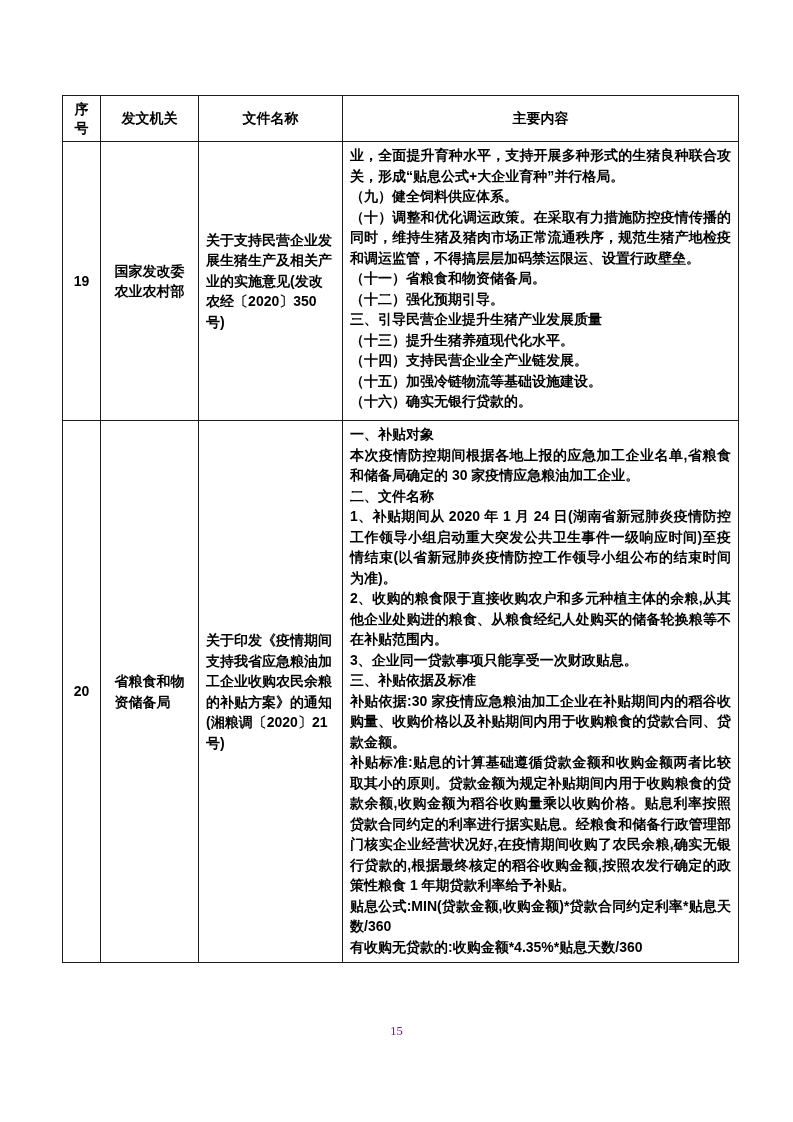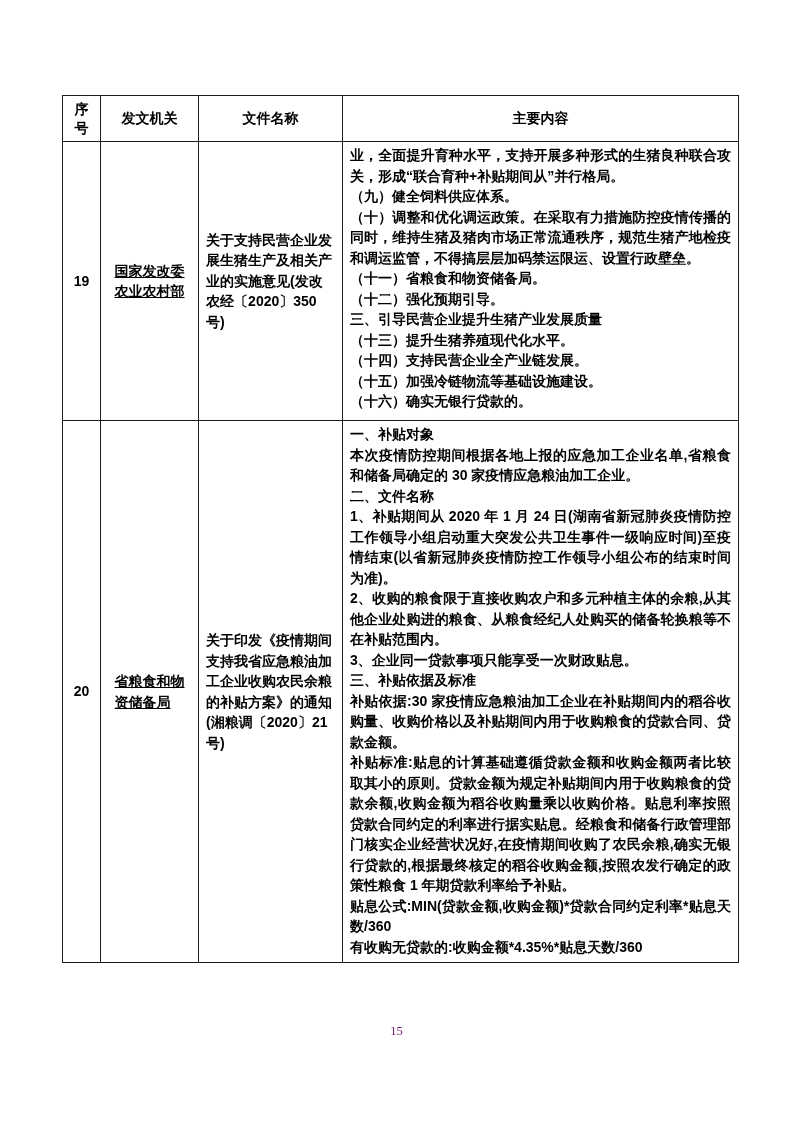--- a/index.html
+++ b/index.html
@@ -32,21 +32,21 @@
     word-break: break-all;
   }
   .doc-table thead th {
     height: 46px;
     text-align: center;
     vertical-align: middle;
     font-weight: bold;
   }
   .serial-head-inner { width: 1.1em; margin: 0 auto; line-height: 19px; }
   td.cell-center { text-align: center; vertical-align: middle; }
-  .agency-inner { max-width: 5em; margin: 0 auto; text-align: left; text-decoration: underline; }
+  .agency-inner { max-width: 5em; margin: 0 auto; text-align: left; }
   .doc-inner   { max-width: 9.2em; margin: 0 auto; text-align: left; }
   td.cell-content {
     vertical-align: top;
     text-align: justify;
     padding: 3px 7px 5px 7px;
   }
   td.cell-content p { margin: 0; }
   tr.row-19 { height: 279px; }
   tr.row-20 { height: 537px; }
   .page-number {
@@ -85,21 +85,21 @@
     <tbody>
       <tr class="row-19">
         <td class="cell-center">19</td>
         <td class="cell-center">
           <div class="agency-inner">国家发改委农业农村部</div>
         </td>
         <td class="cell-center">
           <div class="doc-inner">关于支持民营企业发展生猪生产及相关产业的实施意见(发改农经〔2020〕350 号)</div>
         </td>
         <td class="cell-content">
-            <p>业，全面提升育种水平，支持开展多种形式的生猪良种联合攻关，形成“联合育种+补贴期间从”并行格局。</p>
+            <p>业，全面提升育种水平，支持开展多种形式的生猪良种联合攻关，形成“贴息公式+大企业育种”并行格局。</p>
             <p>（九）健全饲料供应体系。</p>
             <p>（十）调整和优化调运政策。在采取有力措施防控疫情传播的同时，维持生猪及猪肉市场正常流通秩序，规范生猪产地检疫和调运监管，不得搞层层加码禁运限运、设置行政壁垒。</p>
             <p>（十一）省粮食和物资储备局。</p>
             <p>（十二）强化预期引导。</p>
             <p>三、引导民营企业提升生猪产业发展质量</p>
             <p>（十三）提升生猪养殖现代化水平。</p>
             <p>（十四）支持民营企业全产业链发展。</p>
             <p>（十五）加强冷链物流等基础设施建设。</p>
             <p>（十六）确实无银行贷款的。</p>
           </td>

